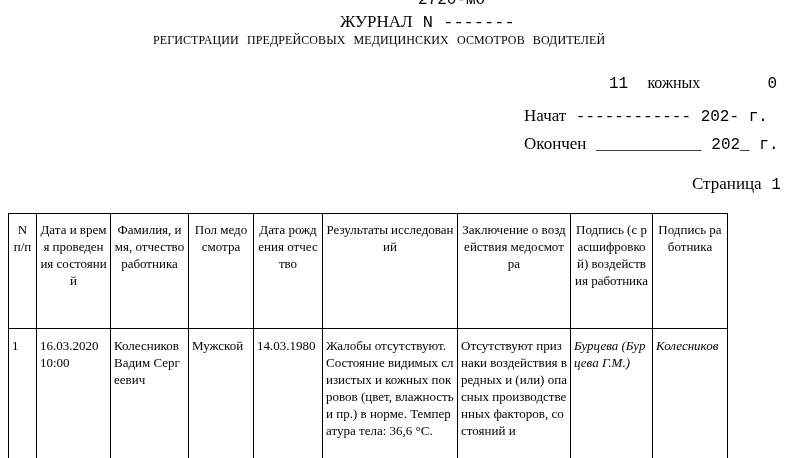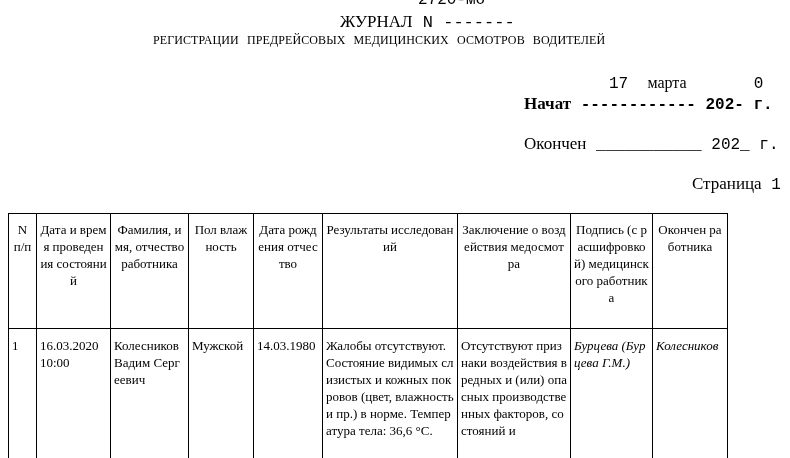--- a/index.html
+++ b/index.html
@@ -18,21 +18,21 @@
     .mono { font-family: "Liberation Mono", "DejaVu Sans Mono", monospace; }
     .abs { position: absolute; white-space: pre; }
 
     .doc-code { top: -9px; left: 418px; font-size: 16px; }
     .journal-title { top: 12px; left: 340px; font-size: 17px; }
     .journal-title .serif { font-family: "Liberation Serif", serif; }
     .journal-subtitle { top: 33px; left: 122px; font-size: 12px; letter-spacing: 0.1px; word-spacing: 5px; margin-left: 31px; }
 
     .date-line { top: 74px; left: 609px; font-size: 16px; }
     .date-line .serif { font-family: "Liberation Serif", serif; font-size: 16px; }
-    .started-line { top: 94px; left: 524px; font-size: 16px; font-weight: bold; }
+    .started-line { top: 106px; left: 524px; font-size: 16px; }
     .started-line .serif { font-family: "Liberation Serif", serif; font-size: 17px; }
     .ended-line { top: 134px; left: 524px; font-size: 16px; }
     .ended-line .serif { font-family: "Liberation Serif", serif; font-size: 17px; }
     .page-line { top: 174px; left: 692px; font-size: 16px; }
     .page-line .serif { font-family: "Liberation Serif", serif; font-size: 17px; }
 
     table.journal {
       position: absolute;
       top: 213px;
       left: 8px;
@@ -63,21 +63,21 @@
   </style>
 </head>
 <body>
 
 <div class="abs mono doc-code">2720-мо</div>
 
 <div class="abs mono journal-title"><span class="serif">ЖУРНАЛ</span> <span>N -------</span></div>
 
 <div class="abs journal-subtitle">РЕГИСТРАЦИИ ПРЕДРЕЙСОВЫХ МЕДИЦИНСКИХ ОСМОТРОВ ВОДИТЕЛЕЙ</div>
 
-<div class="abs mono date-line"><span>17</span>  <span class="serif">марта</span>       <span>0</span></div>
+<div class="abs mono date-line"><span>11</span>  <span class="serif">кожных</span>       <span>0</span></div>
 
 <div class="abs mono started-line"><span class="serif">Начат</span> <span>------------ 202- г.</span></div>
 
 <div class="abs mono ended-line"><span class="serif">Окончен</span> <span>___________ 202_ г.</span></div>
 
 <div class="abs mono page-line"><span class="serif">Страница</span> <span>1</span></div>
 
 <table class="journal">
   <colgroup>
     <col style="width:28px">
@@ -88,26 +88,26 @@
     <col style="width:135px">
     <col style="width:113px">
     <col style="width:82px">
     <col style="width:75px">
   </colgroup>
   <thead>
     <tr>
       <th>N п/п</th>
       <th>Дата и время проведения состояний</th>
       <th>Фамилия, имя, отчество работника</th>
-      <th>Пол влажность</th>
+      <th>Пол медосмотра</th>
       <th>Дата рождения отчество</th>
       <th class="wrap-words">Результаты исследований</th>
       <th class="wrap-words">Заключение о воздействия медосмотра</th>
-      <th>Подпись (с расшифровкой) медицинского работника</th>
-      <th>Окончен работника</th>
+      <th>Подпись (с расшифровкой) воздействия работника</th>
+      <th>Подпись работника</th>
     </tr>
   </thead>
   <tbody>
     <tr>
       <td>1</td>
       <td>16.03.2020 10:00</td>
       <td class="wrap-words">Колесников Вадим Сергеевич</td>
       <td>Мужской</td>
       <td>14.03.1980</td>
       <td class="wrap-words">Жалобы отсутствуют. Состояние видимых слизистых и кожных покровов (цвет, влажность и пр.) в норме. Температура тела: 36,6 °С.</td>

